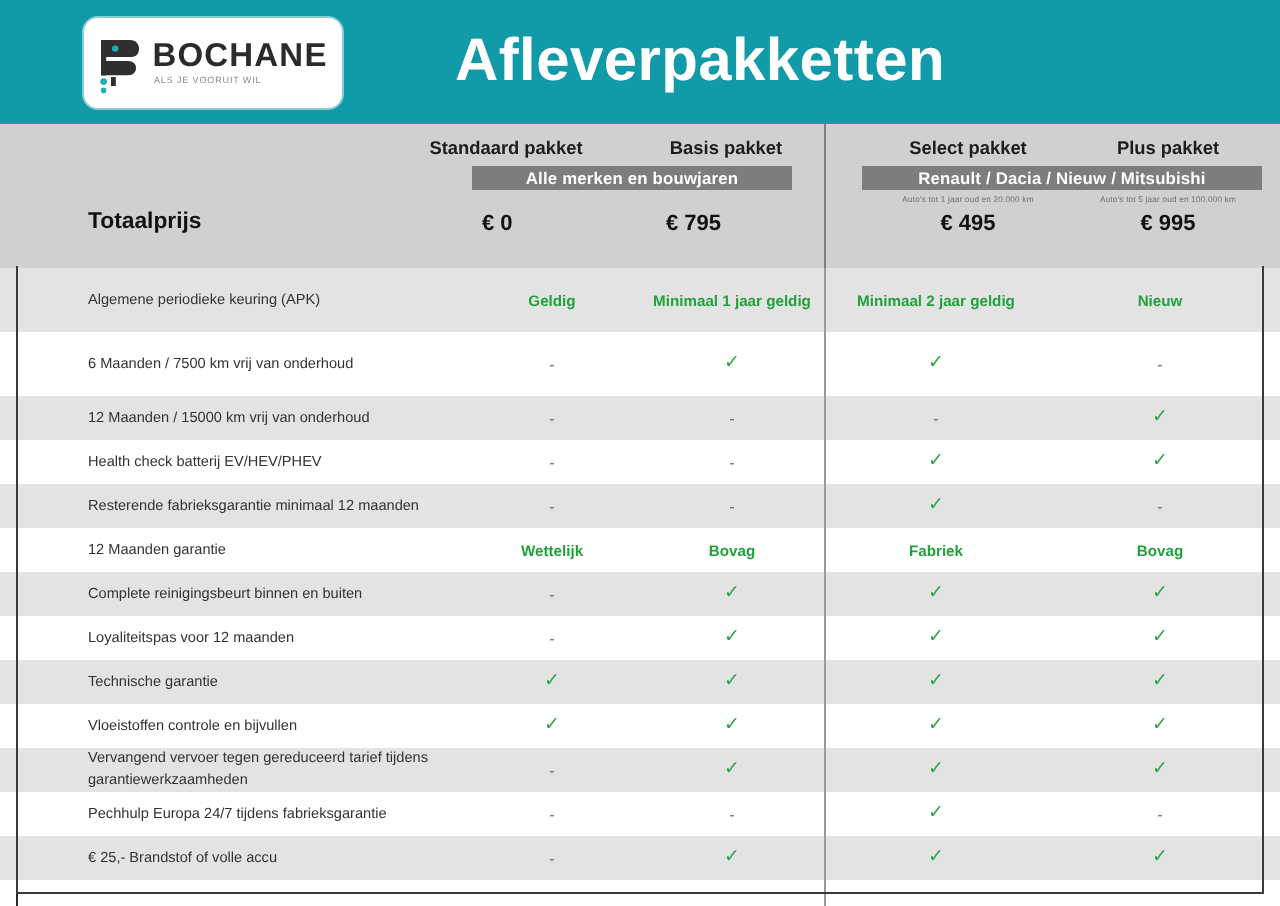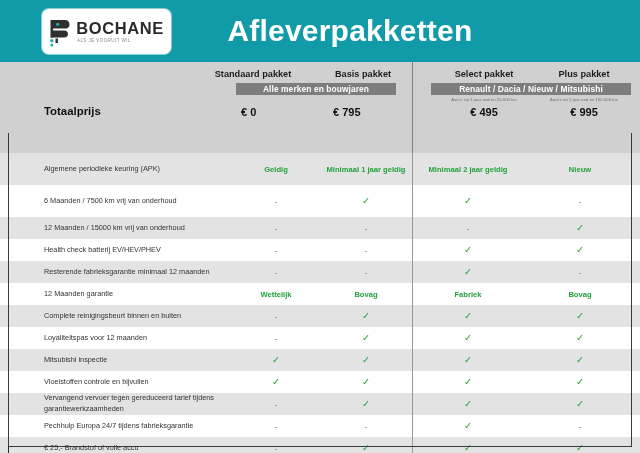--- a/index.html
+++ b/index.html
@@ -46,21 +46,21 @@
     position:absolute;left:0;right:0;text-align:center;
     color:#ffffff;font-size:30px;font-weight:bold;
     letter-spacing:.2px;
     padding-left:60px;
   }
 
   
   .band{
     position:relative;
     background:#d0d0d0;
-    height:91px;flex:0 0 auto;
+    height:72px;flex:0 0 auto;
   }
 
   .pkg-name{
     position:absolute;
     font-size:9.2px;font-weight:bold;color:#1d1d1d;
     text-align:center;top:7px;width:100px;
   }
   .subbar{
     position:absolute;top:21px;height:12px;
     background:#7d7d7d;color:#ffffff;
@@ -236,21 +236,21 @@
           <div class="cell c4"><span class="check">✓</span></div>
         </div>
         <div class="row plain" style="height: 22px;">
           <div class="row-label">Loyaliteitspas voor 12 maanden</div>
           <div class="cell c1"><span class="dash">-</span></div>
           <div class="cell c2"><span class="check">✓</span></div>
           <div class="cell c3"><span class="check">✓</span></div>
           <div class="cell c4"><span class="check">✓</span></div>
         </div>
         <div class="row alt" style="height: 22px;">
-          <div class="row-label">Mitsubishi inspectie</div>
+          <div class="row-label">Technische garantie</div>
           <div class="cell c1"><span class="check">✓</span></div>
           <div class="cell c2"><span class="check">✓</span></div>
           <div class="cell c3"><span class="check">✓</span></div>
           <div class="cell c4"><span class="check">✓</span></div>
         </div>
         <div class="row plain" style="height: 22px;">
           <div class="row-label">Vloeistoffen controle en bijvullen</div>
           <div class="cell c1"><span class="check">✓</span></div>
           <div class="cell c2"><span class="check">✓</span></div>
           <div class="cell c3"><span class="check">✓</span></div>

